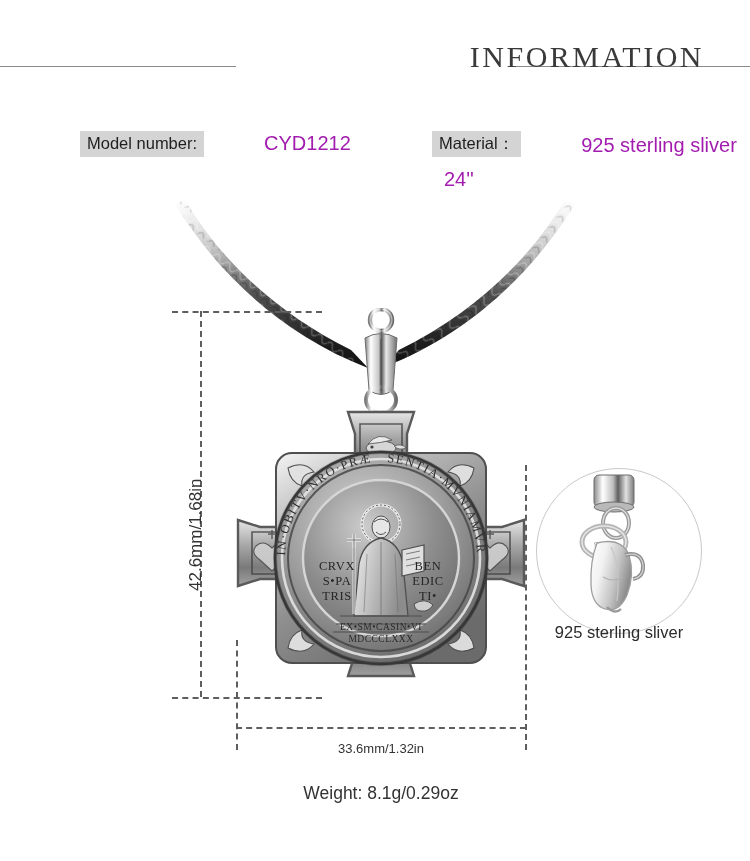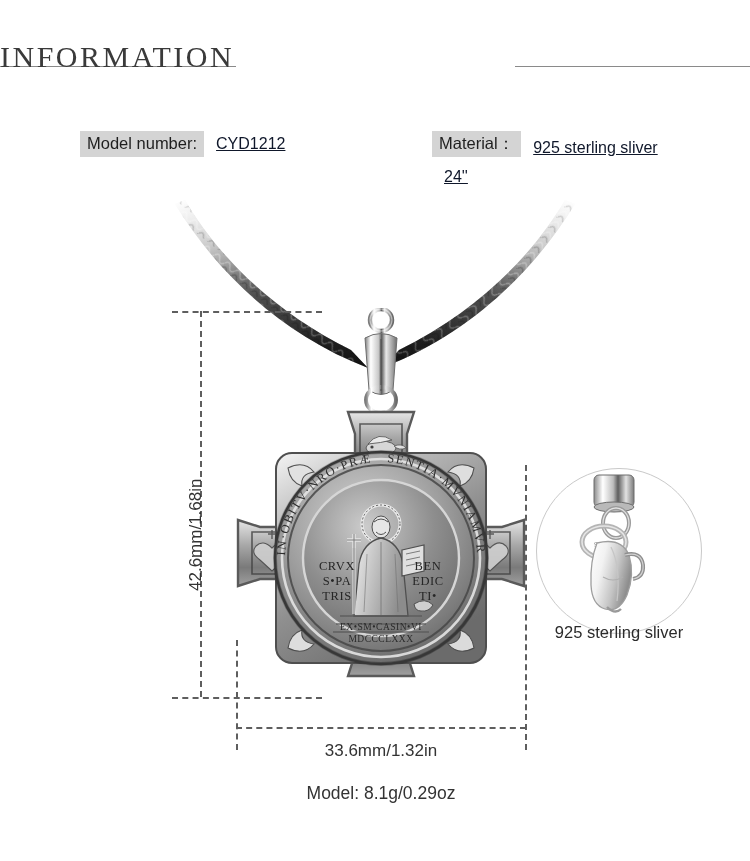--- a/index.html
+++ b/index.html
@@ -30,48 +30,48 @@
     height: 1px;
     background: #8a8a8a;
   }
   .header-rule.left  { left: 0px;   width: 236px; }
   .header-rule.right { left: 515px; width: 235px; }
   .header-title {
     position: absolute;
     left: 0;
     top: 0;
     width: 704px;
-    text-align: left;
+    text-align: right;
     font-family: "Liberation Serif", serif;
     font-size: 30px;
     letter-spacing: 2.5px;
     color: #3a3a3a;
     white-space: nowrap;
   }
 
   
   .spec {
     position: absolute;
     display: flex;
     align-items: center;
     white-space: nowrap;
+    gap: 48px;
   }
   .spec-label {
     background: #d4d4d4;
     color: #1f1f1f;
     font-size: 16.5px;
     padding: 3px 7px 4px 7px;
     line-height: 1.18;
   }
   .spec-value {
-    font-size: 16px;
-    color: #0f172a;
+    font-size: 20px;
+    color: #a21caf;
     margin-left: 12px;
     line-height: 1.18;
-    text-decoration: underline;
   }
   #spec-model    { left: 80px;  top: 131px; }
   #spec-material { left: 432px; top: 131px; align-items: flex-end; }
   #spec-length   { left: 432px; top: 168px; }
   #spec-length .spec-value { }
 
   
   .stage {
     position: absolute;
     left: 0;
@@ -124,21 +124,21 @@
     font-size: 17px;
     color: #333;
     transform: rotate(-90deg);
     transform-origin: left top;
     white-space: nowrap;
   }
   #dim-label-height { left: 186px; top: 591px; }
 
   .dim-label-h {
     position: absolute;
-    font-size: 17px;
+    font-size: 13px;
     color: #333;
     white-space: nowrap;
     text-align: center;
   }
   #dim-label-width {
     left: 236px;
     top: 741px;
     width: 290px;
   }
   #weight-label {
@@ -444,13 +444,13 @@
 <div class="dash-h" id="dim-top-line"></div>
 <div class="dash-h" id="dim-bottom-line"></div>
 <div class="dash-v" id="dim-height-line"></div>
 
 <div class="dash-v" id="dim-left-vert-line"></div>
 <div class="dash-v" id="dim-right-vert-line"></div>
 <div class="dash-h" id="dim-width-line"></div>
 
 <div class="dim-label-v" id="dim-label-height">42.6mm/1.68in</div>
 <div class="dim-label-h" id="dim-label-width">33.6mm/1.32in</div>
-<div class="dim-label-h" id="weight-label">Model: 8.1g/0.29oz</div>
+<div class="dim-label-h" id="weight-label">Weight: 8.1g/0.29oz</div>
 
 </body></html>

